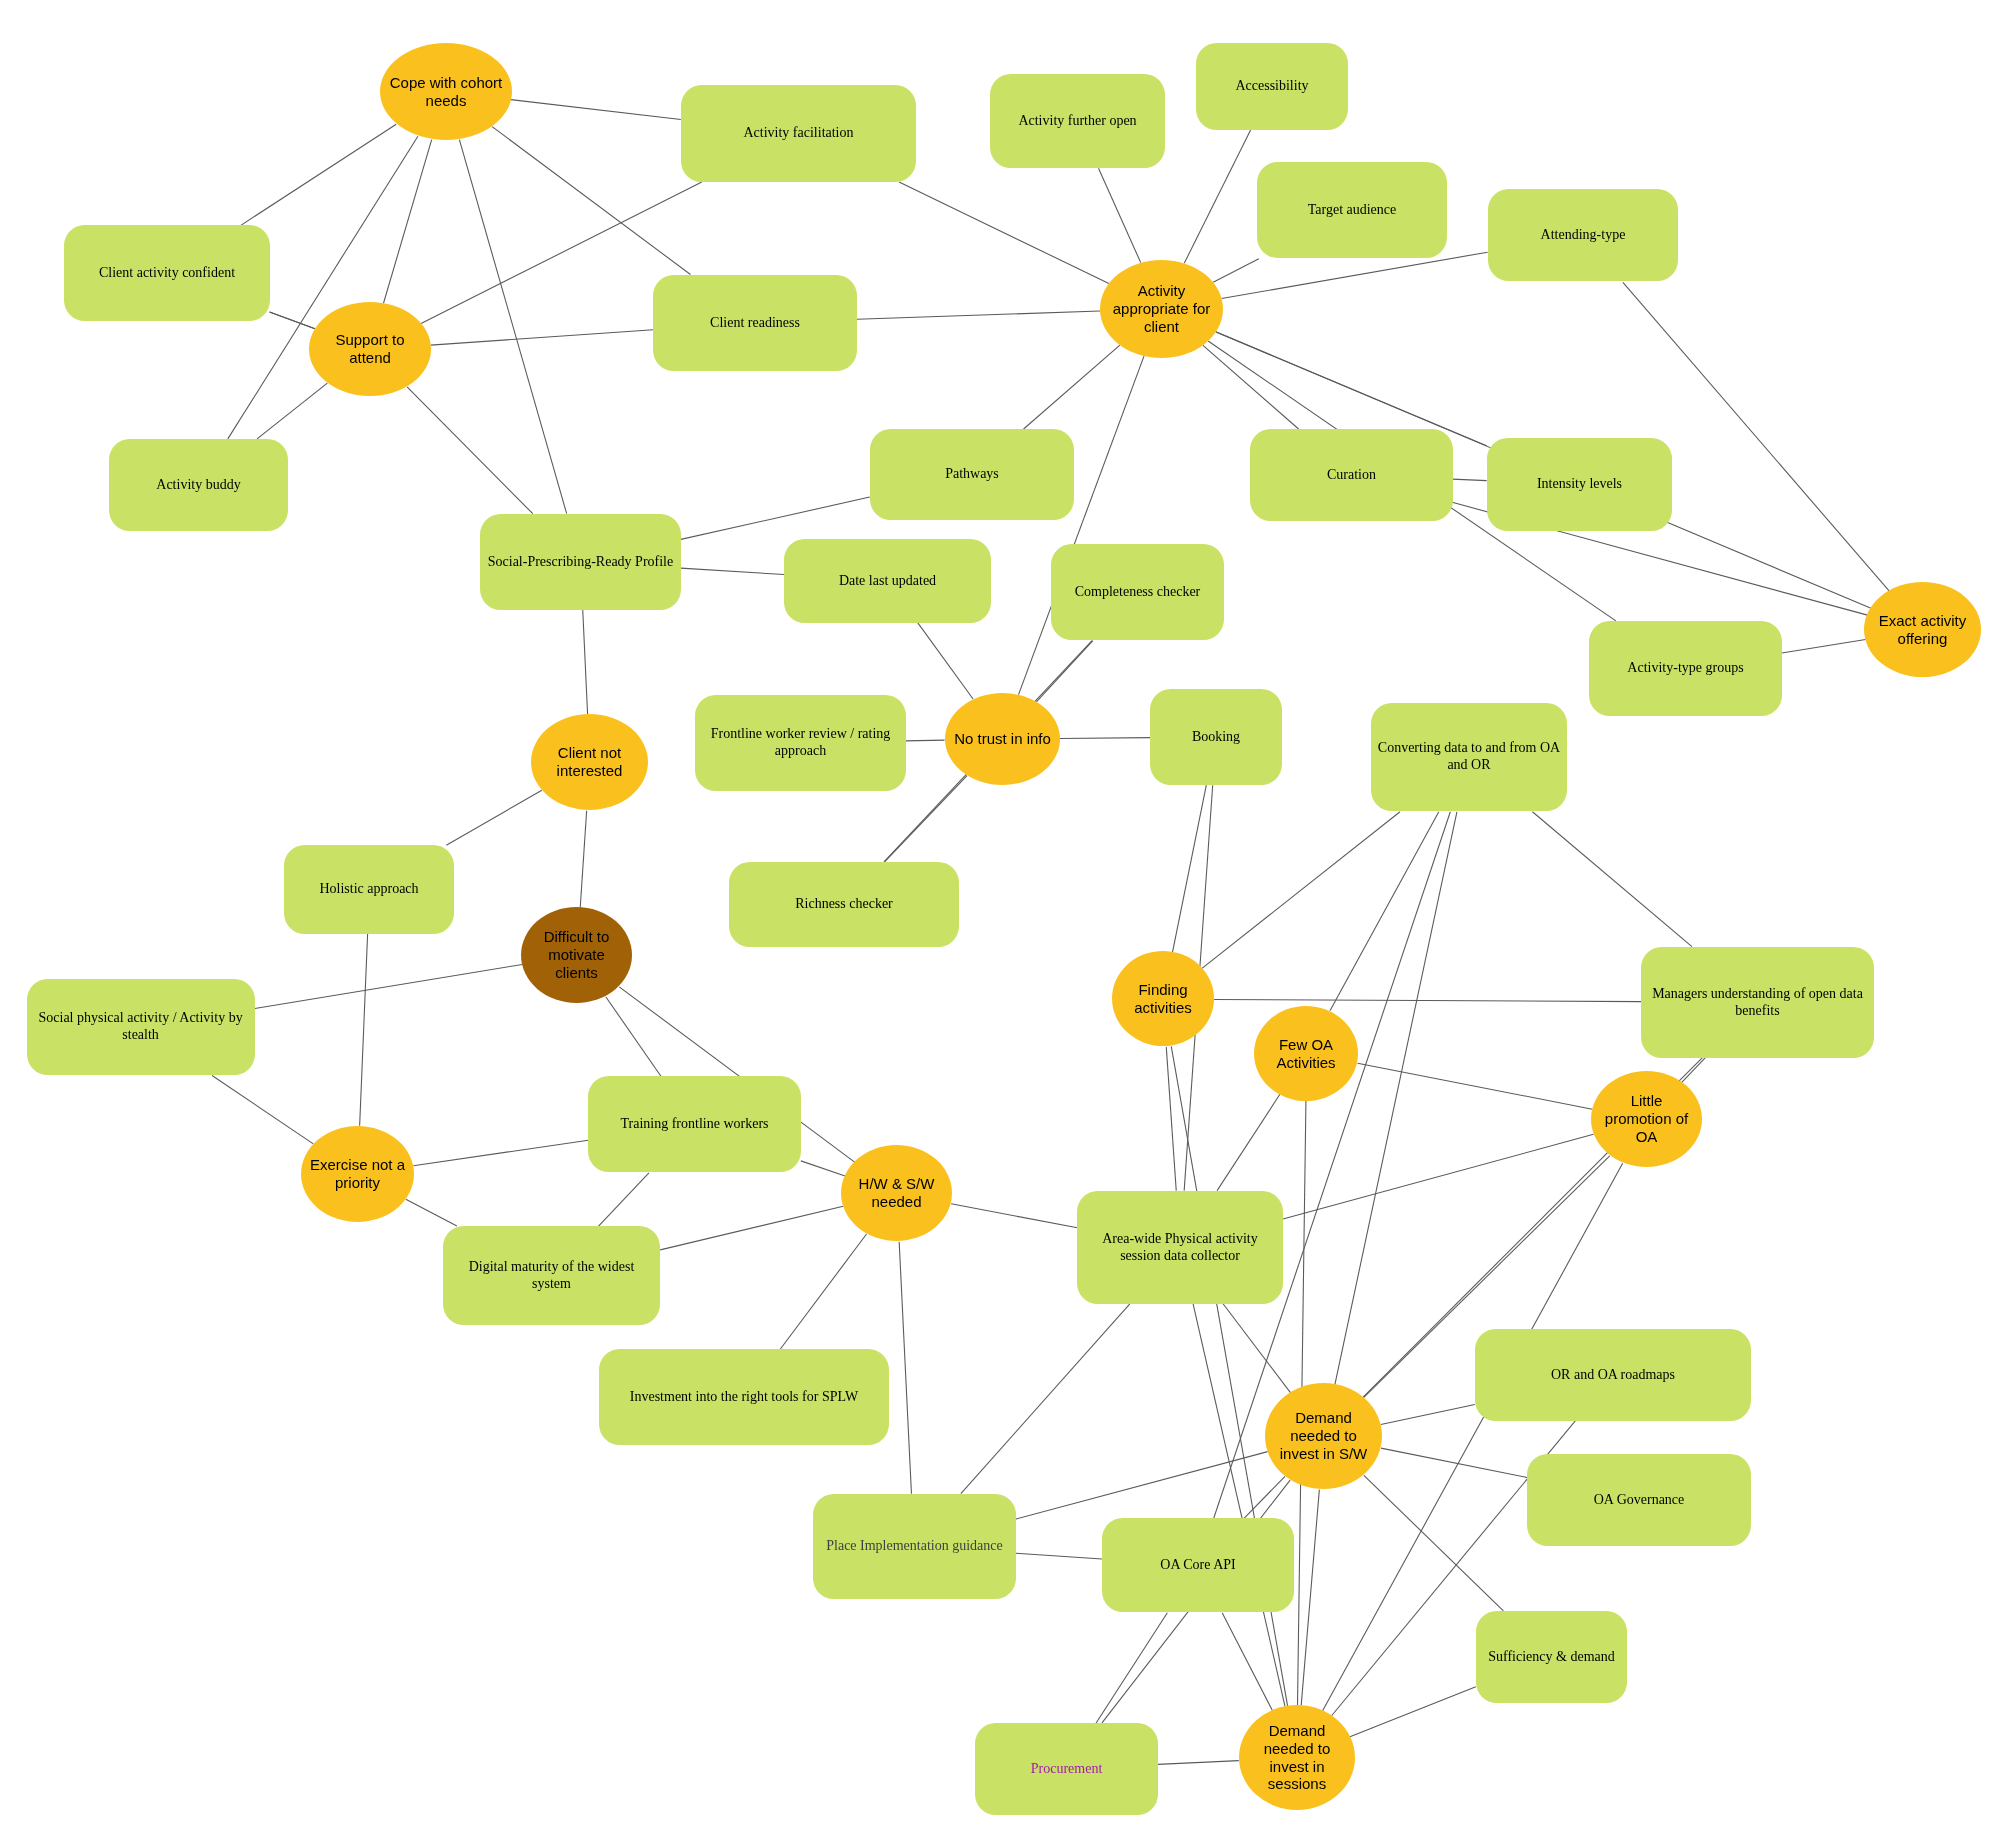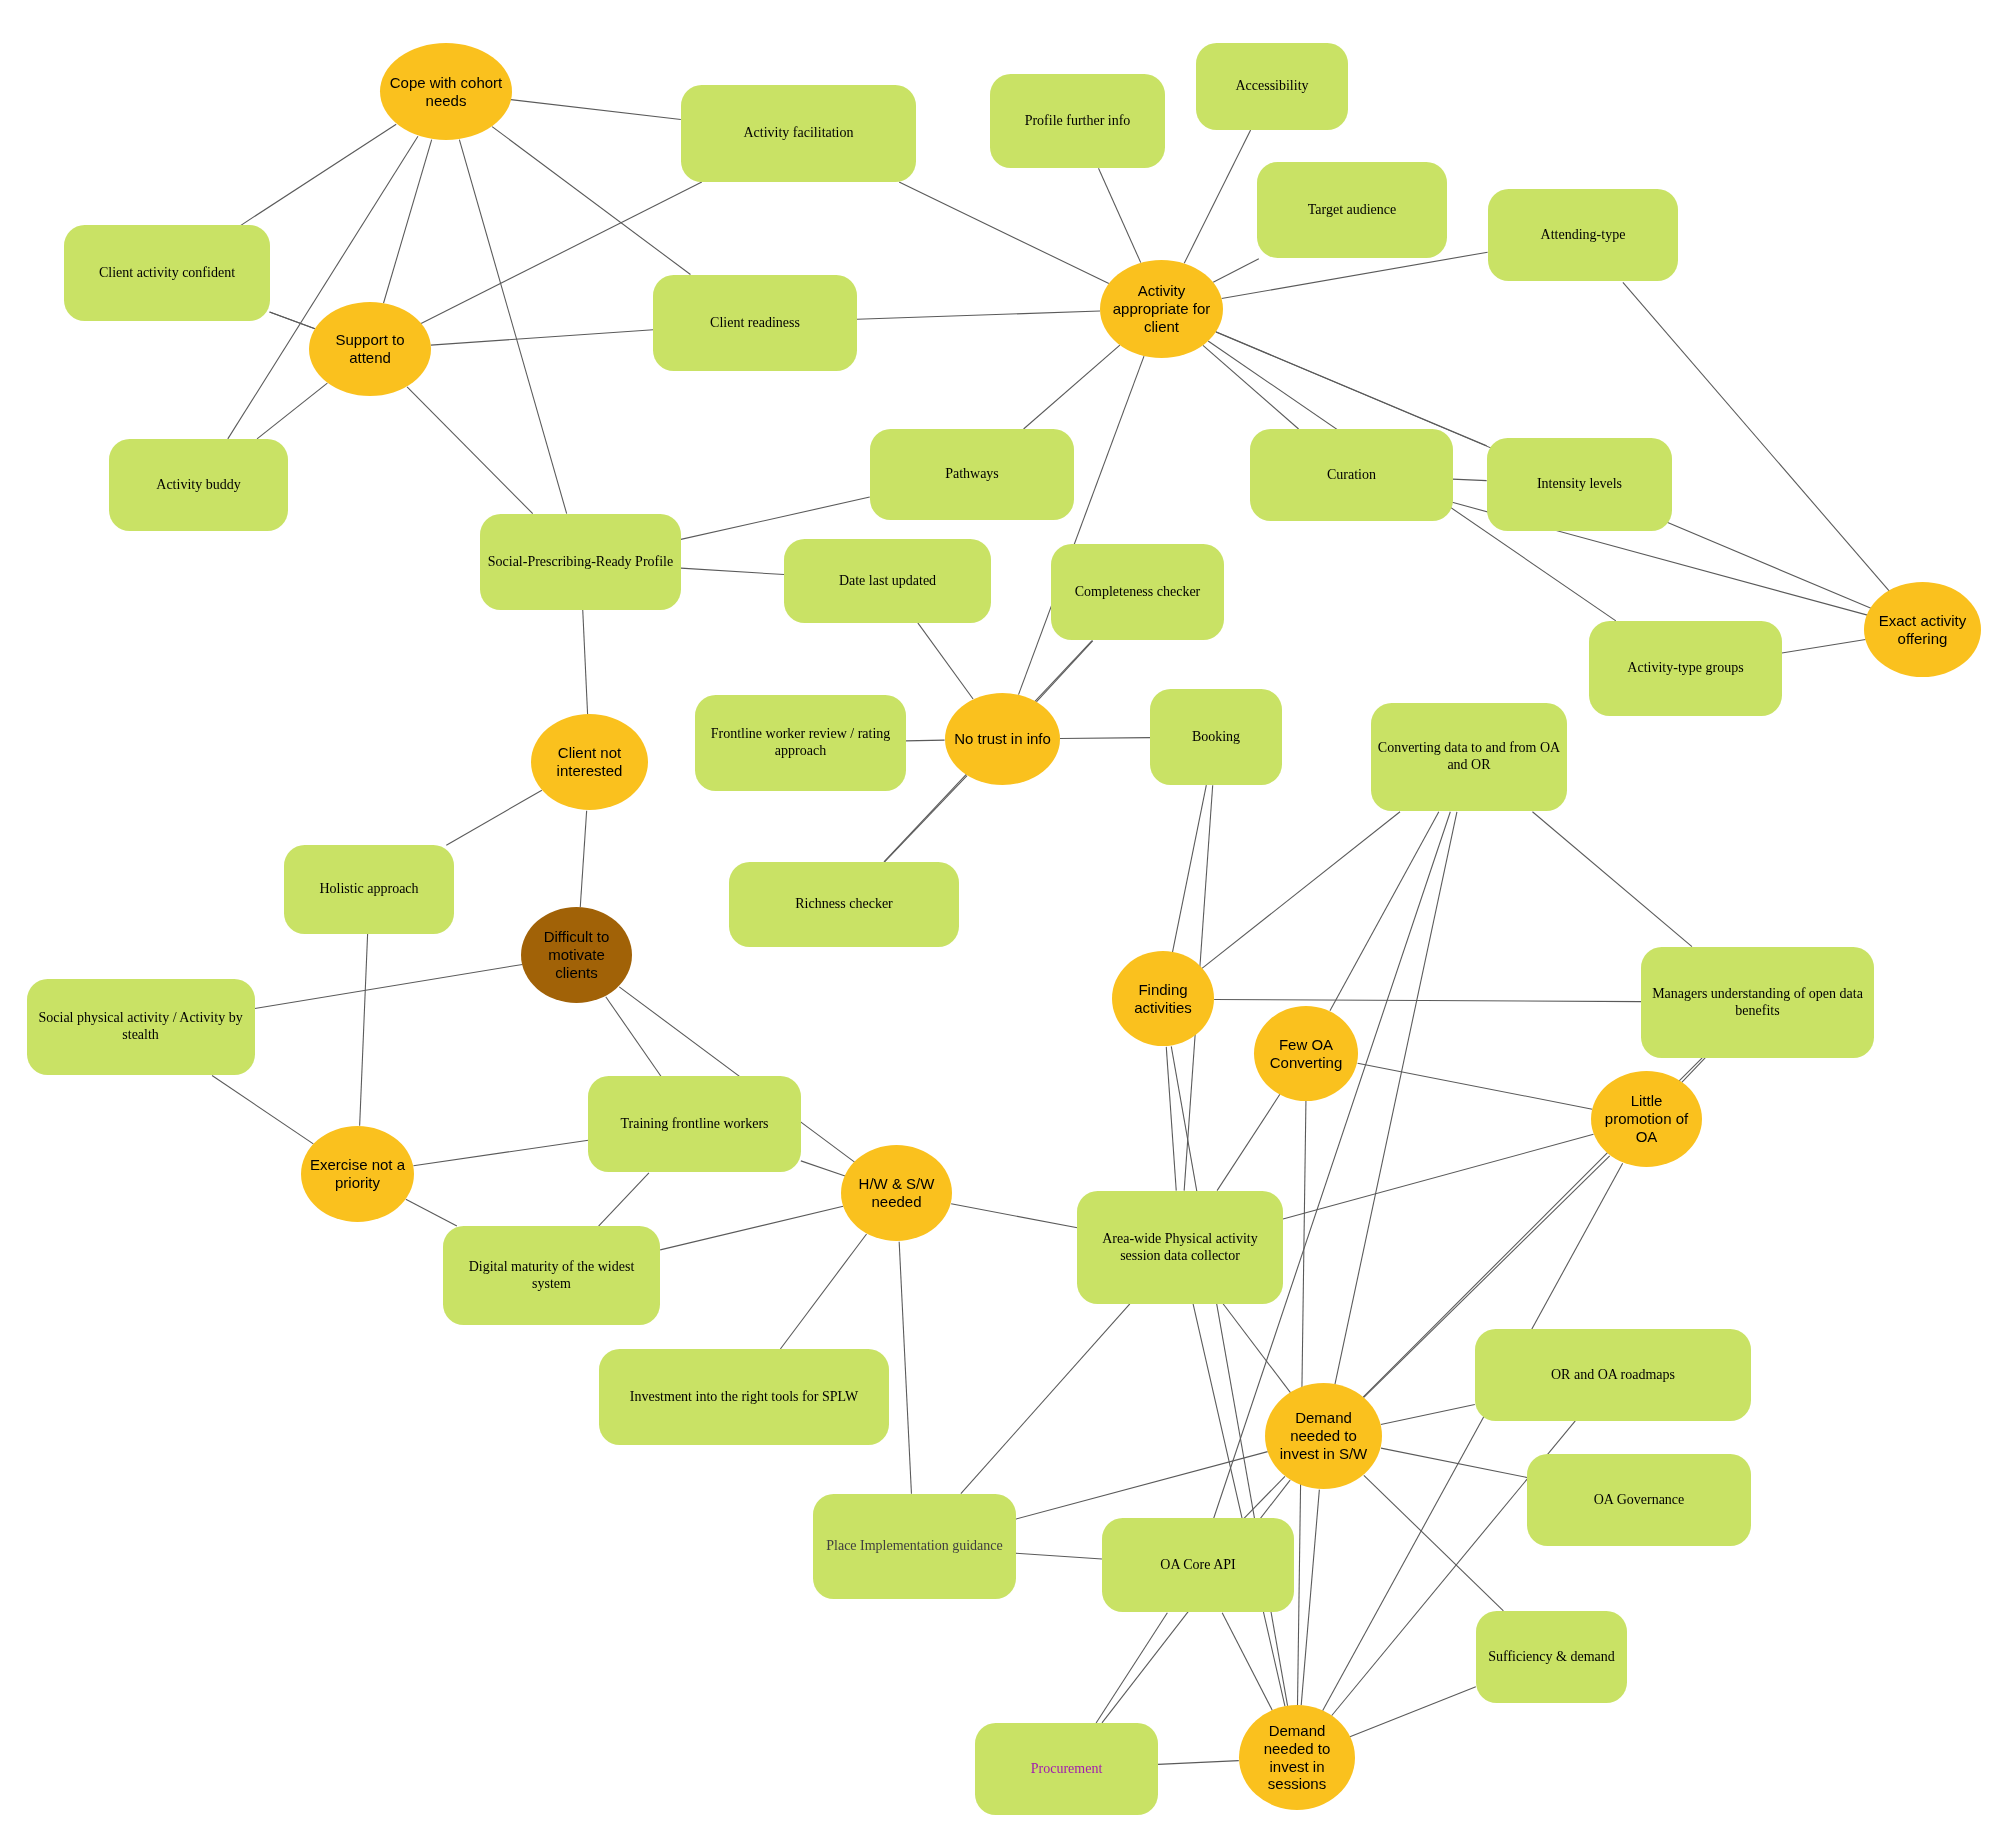--- a/index.html
+++ b/index.html
@@ -137,21 +137,21 @@
       <line x1="3298.481628179322" y1="2364.5067907896196" x2="2688.5247203685203" y2="3477.1848631252165" stroke="#5a5a5a" stroke-width="2.2"></line>
     </svg>
   <div id="node-layer">
       <div class="node ellipse" style="left: 380px; top: 43px; width: 132px; height: 97px; background: rgb(250, 193, 30); color: rgb(0, 0, 0);">
         <span>Cope with cohort needs</span>
       </div>
       <div class="node rect" style="left: 681px; top: 85px; width: 235px; height: 97px; background: rgb(201, 226, 101); color: rgb(0, 0, 0);">
         <span>Activity facilitation</span>
       </div>
       <div class="node rect" style="left: 990px; top: 74px; width: 175px; height: 94px; background: rgb(201, 226, 101); color: rgb(0, 0, 0);">
-        <span>Profile further info</span>
+        <span>Activity further open</span>
       </div>
       <div class="node rect" style="left: 1196px; top: 43px; width: 152px; height: 87px; background: rgb(201, 226, 101); color: rgb(0, 0, 0);">
         <span>Accessibility</span>
       </div>
       <div class="node rect" style="left: 1257px; top: 162px; width: 190px; height: 96px; background: rgb(201, 226, 101); color: rgb(0, 0, 0);">
         <span>Target audience</span>
       </div>
       <div class="node rect" style="left: 1488px; top: 189px; width: 190px; height: 92px; background: rgb(201, 226, 101); color: rgb(0, 0, 0);">
         <span>Attending-type</span>
       </div>
@@ -218,21 +218,21 @@
       <div class="node rect" style="left: 1641px; top: 947px; width: 233px; height: 111px; background: rgb(201, 226, 101); color: rgb(0, 0, 0);">
         <span>Managers understanding of open data benefits</span>
       </div>
       <div class="node ellipse" style="left: 521px; top: 907px; width: 111px; height: 96px; background: #a16207; color: rgb(0, 0, 0);">
         <span>Difficult to motivate clients</span>
       </div>
       <div class="node ellipse" style="left: 1112px; top: 951px; width: 102px; height: 95px; background: rgb(250, 193, 30); color: rgb(0, 0, 0);">
         <span>Finding activities</span>
       </div>
       <div class="node ellipse" style="left: 1254px; top: 1006px; width: 104px; height: 95px; background: rgb(250, 193, 30); color: rgb(0, 0, 0);">
-        <span>Few OA Converting</span>
+        <span>Few OA Activities</span>
       </div>
       <div class="node rect" style="left: 26.6px; top: 979px; width: 228px; height: 96px; background: rgb(201, 226, 101); color: rgb(0, 0, 0);">
         <span>Social physical activity / Activity by stealth</span>
       </div>
       <div class="node ellipse" style="left: 1591px; top: 1071px; width: 111px; height: 96px; background: rgb(250, 193, 30); color: rgb(0, 0, 0);">
         <span>Little promotion of OA</span>
       </div>
       <div class="node rect" style="left: 588px; top: 1076px; width: 213px; height: 96px; background: rgb(201, 226, 101); color: rgb(0, 0, 0);">
         <span>Training frontline workers</span>
       </div>

